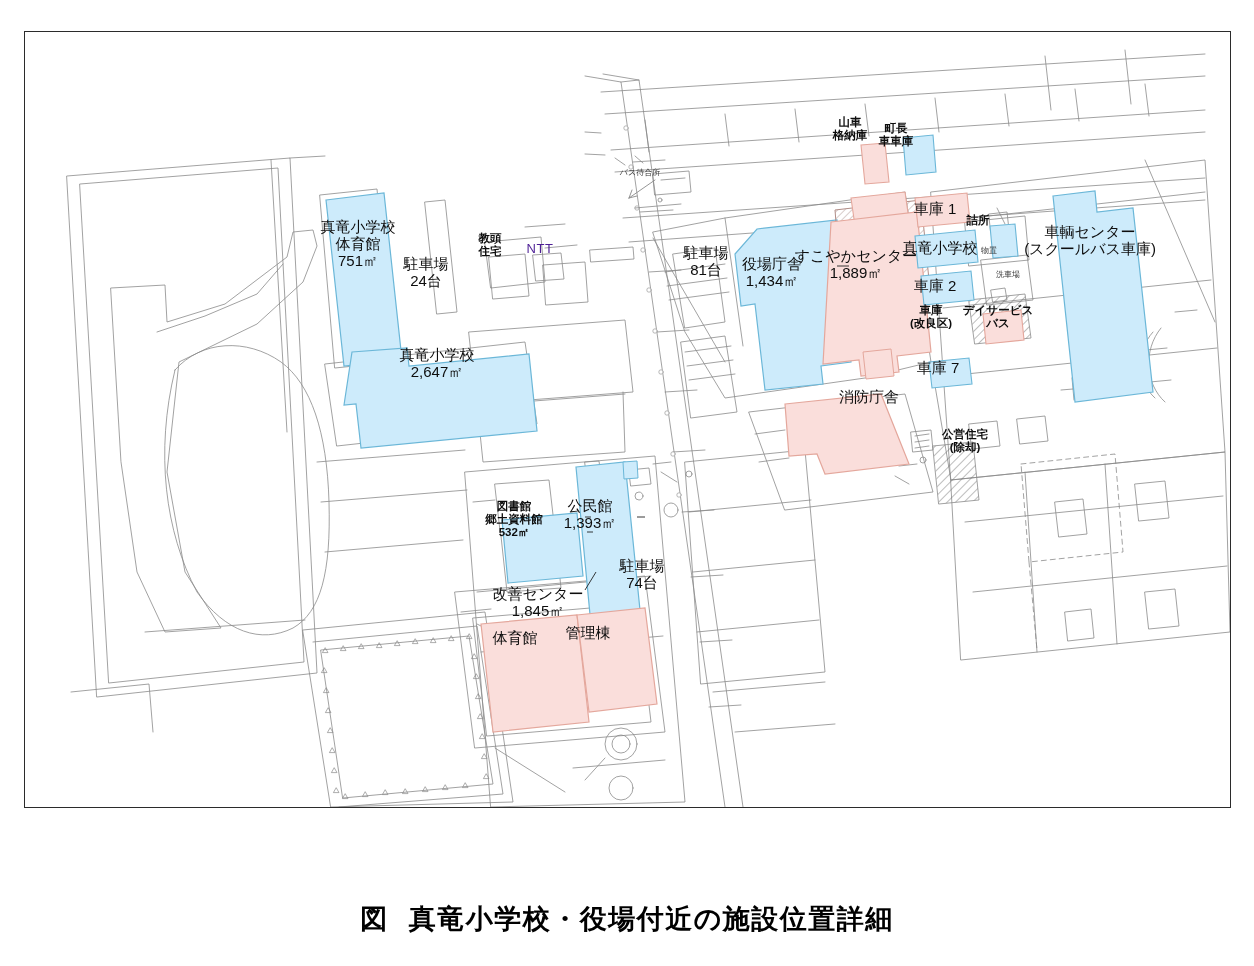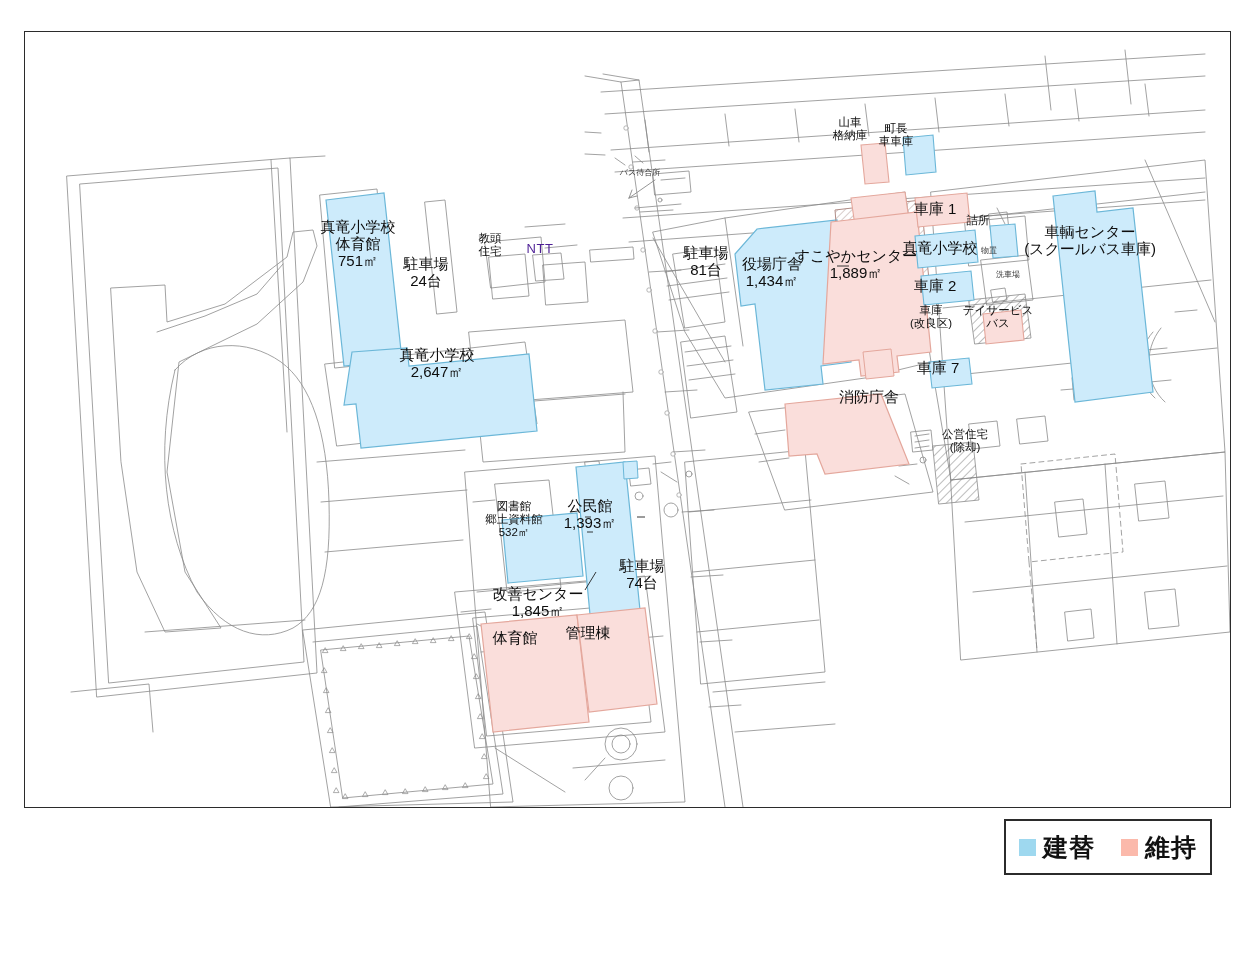--- a/index.html
+++ b/index.html
@@ -10,21 +10,21 @@
   
   #map-frame{position:absolute;left:24px;top:31px;width:1205px;height:775px;
     border:1.5px solid #2b2b2b;background:#fff;overflow:hidden;}
   #map-svg{position:absolute;left:0;top:0;}
 
   
   .lbl{position:absolute;white-space:pre;line-height:1.12;
        font-family:"Liberation Sans","DejaVu Sans",sans-serif;color:#0d0d0d;
        text-align:center;transform:translate(-50%,-50%);pointer-events:none;}
   .lbl.f12{font-size:15px;font-weight:500;}
-  .lbl.f11{font-size:11.5px;font-weight:400;}
+  .lbl.f11{font-size:11.5px;font-weight:700;}
   .lbl.f8{font-size:8px;font-weight:400;color:#333;}
   .lbl.ntt{font-size:13px;letter-spacing:.5px;color:#4c1d95;}
 
   
   #legend{position:absolute;left:1004px;top:819px;width:204px;height:52px;
     border:2px solid #2b2b2b;background:#fff;display:flex;align-items:center;
     justify-content:center;gap:26px;}
   .leg-item{display:flex;align-items:center;gap:7px;}
   .leg-sw{width:17px;height:17px;display:inline-block;}
   .leg-tx{font-size:25px;font-weight:700;letter-spacing:1px;color:#111;
@@ -387,25 +387,18 @@
     <div class="lbl f12" style="left:617px;top:543px;">駐車場
 74台</div>
     <div class="lbl f11" style="left:465px;top:213px;">教頭
 住宅</div>
     <div class="lbl ntt" style="left:515px;top:217px;">NTT</div>
     <div class="lbl f8" style="left:615px;top:141px;">バス待合所</div>
     <div class="lbl f8" style="left:964px;top:219px;">物置</div>
     <div class="lbl f8" style="left:983px;top:243px;">洗車場</div>
   </div>
 
-  <div id="legend">
-    <div class="leg-item">
-      <span class="leg-sw" style="background:#9ed8ef;"></span>
-      <span class="leg-tx">建替</span>
-    </div>
-    <div class="leg-item">
-      <span class="leg-sw" style="background:#fbb9ab;"></span>
-      <span class="leg-tx">維持</span>
-    </div>
+
+  <div id="caption">
+    <span>図</span><span class="gap"></span><span>真竜小学校・役場付近の施設位置詳細</span>
   </div>
 
-
 </div>
 
 </body></html>

